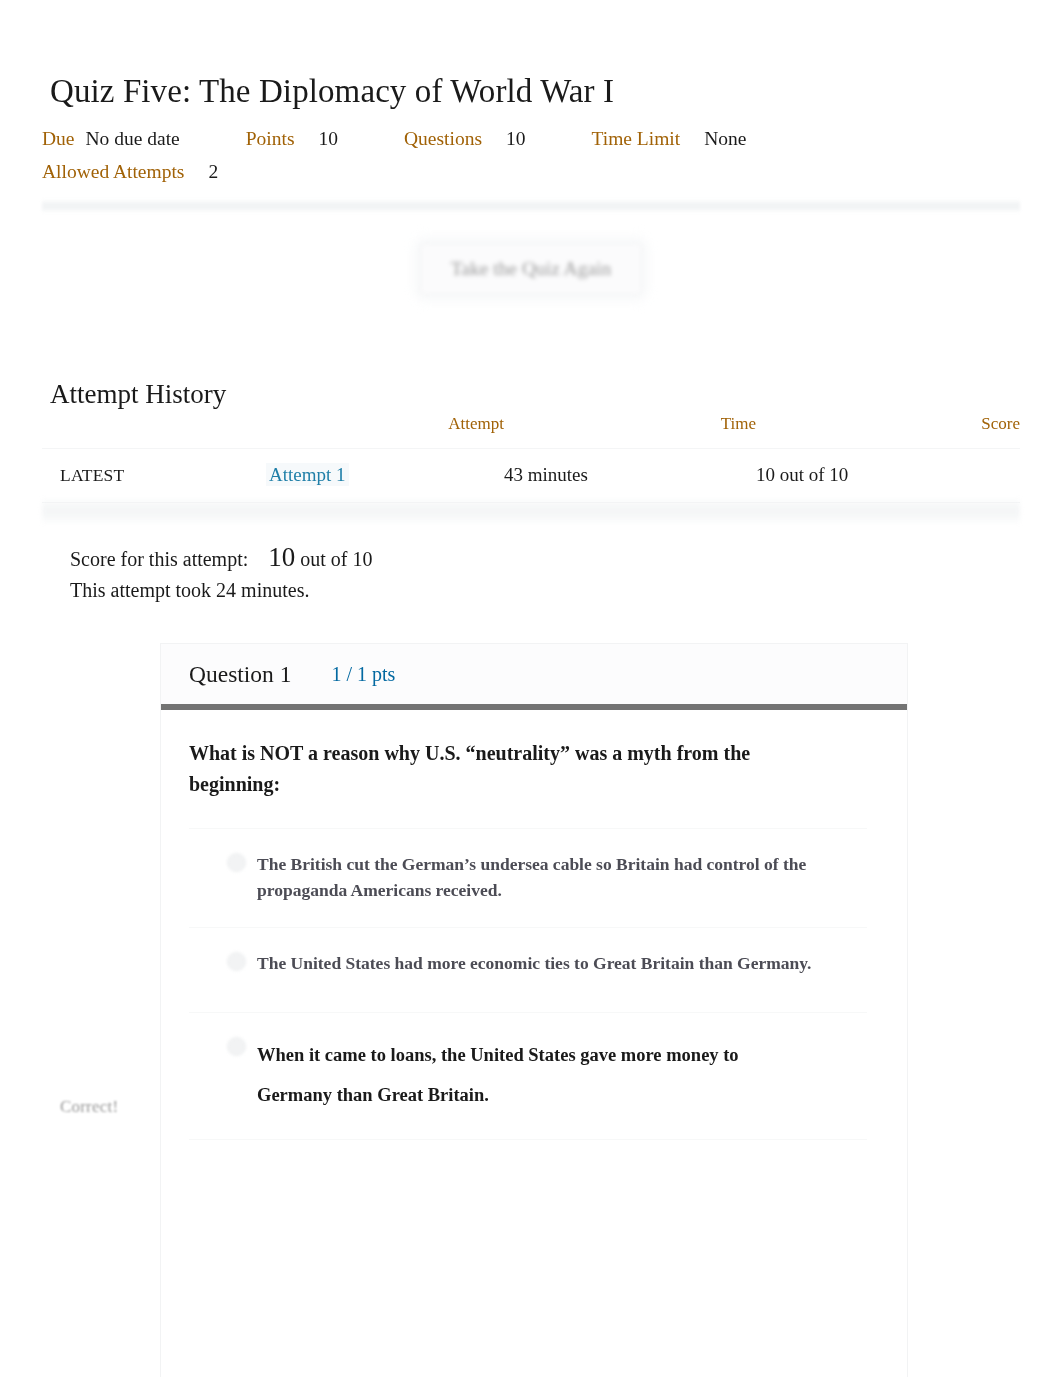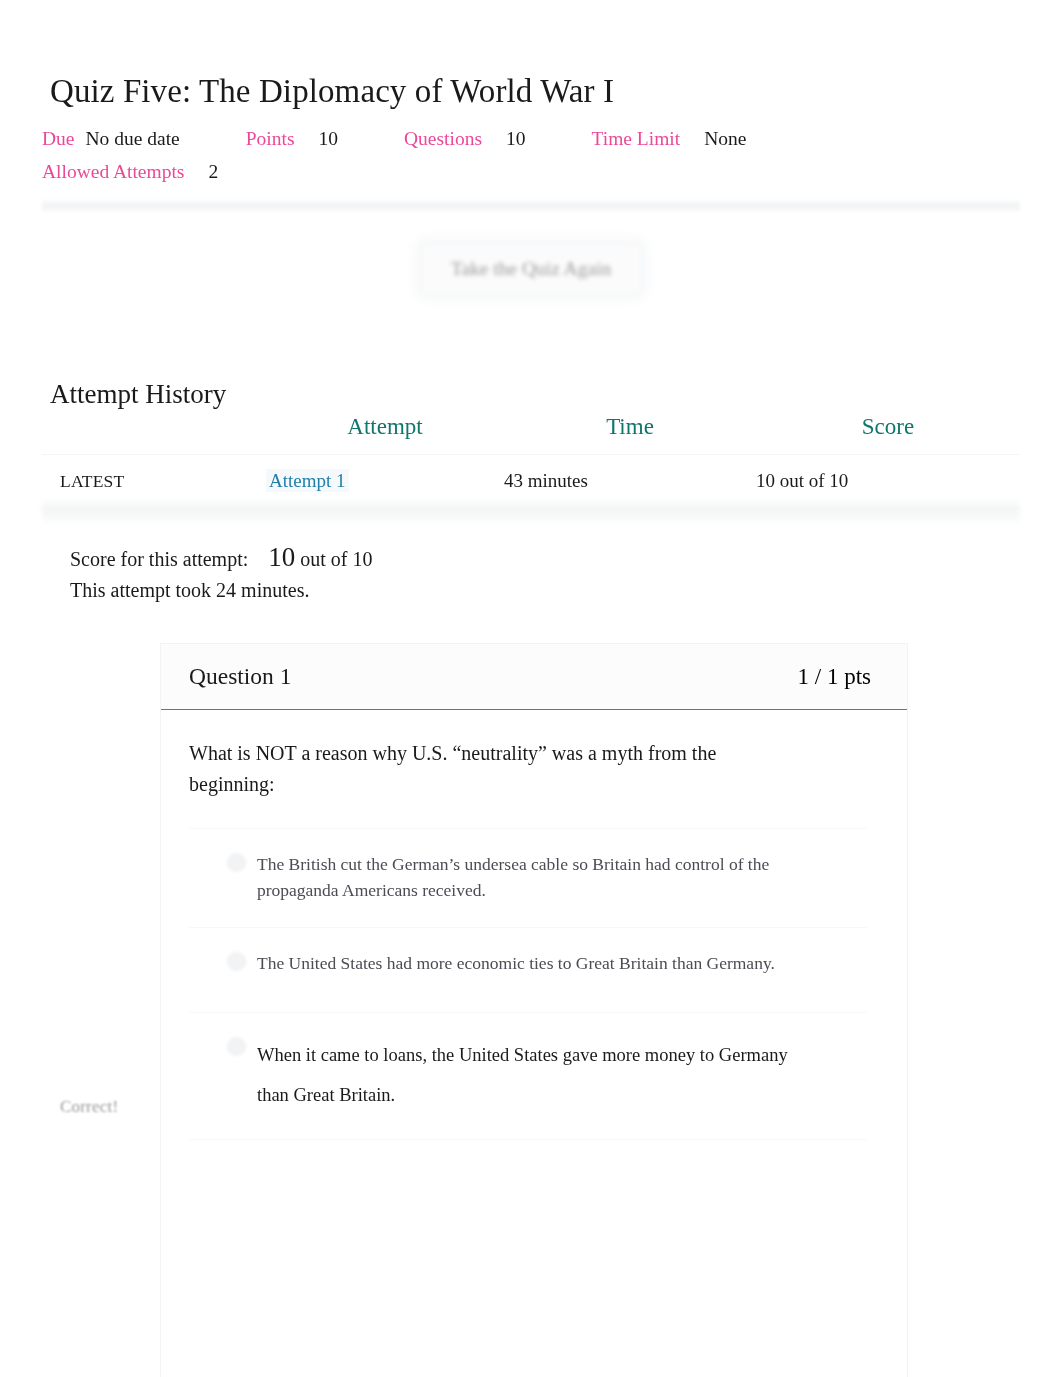--- a/index.html
+++ b/index.html
@@ -43,21 +43,21 @@
   }
   .meta-line {
     display: block;
     white-space: nowrap;
     font-size: 19.5px;
     line-height: 33px;
     color: #1a1a1a;
   }
   .meta-label {
     display: inline-block;
-    color: #ec4899;
+    color: #a16207;
   }
   .meta-value {
     display: inline-block;
     color: #1a1a1a;
   }
   .gap-sm { display: inline-block; width: 11px; }
   .gap-lg { display: inline-block; width: 66px; }
   .gap-md { display: inline-block; width: 24px; }
 
   .meta-divider {
@@ -105,25 +105,25 @@
 
   .history-table {
     position: absolute;
     left: 42px;
     top: 408px;
     width: 978px;
     border-collapse: collapse;
     font-size: 19px;
   }
   .history-table th {
-    text-align: center;
+    text-align: right;
     font-weight: 400;
-    color: #0f766e;
+    color: #a16207;
     padding: 6px 0 14px 0;
-    font-size: 23px;
+    font-size: 17px;
   }
   .history-table td {
     text-align: left;
     color: #1a1a1a;
     padding: 15px 0 16px 0;
     font-size: 19px;
     border-top: 1px solid #f4f5f6;
     border-bottom: 1px solid #f4f5f6;
   }
   .col-kept  { width: 206px; padding-left: 18px !important; }
@@ -181,39 +181,40 @@
     background: #ffffff;
     border-left: 1px solid #f2f3f4;
     border-right: 1px solid #f2f3f4;
     border-top: 1px solid #f2f3f4;
     box-sizing: border-box;
   }
   .question-header {
     position: relative;
     height: 66px;
     background: #fcfcfd;
-    border-bottom: 1px solid #737373;
+    border-bottom: 6px solid #737373;
     display: flex;
     align-items: center;
-    justify-content: space-between;
     padding: 0 36px 0 28px;
     box-sizing: border-box;
+    gap: 40px;
   }
   .question-name {
     font-size: 23.5px;
     color: #1a1a1a;
     font-weight: 400;
   }
   .question-pts {
-    font-size: 23px;
-    color: #000000;
+    font-size: 20px;
+    color: #0369a1;
   }
 
   .question-body {
     padding: 28px 40px 0 28px;
+    font-weight: bold;
   }
   .question-text {
     font-size: 20px;
     line-height: 31px;
     color: #1a1a1a;
     max-width: 580px;
   }
 
   .answers {
     margin-top: 28px;

